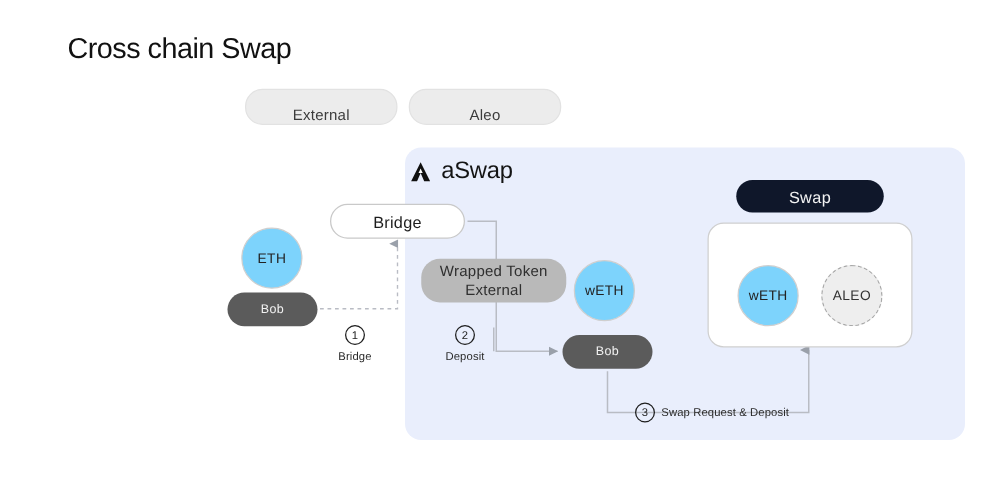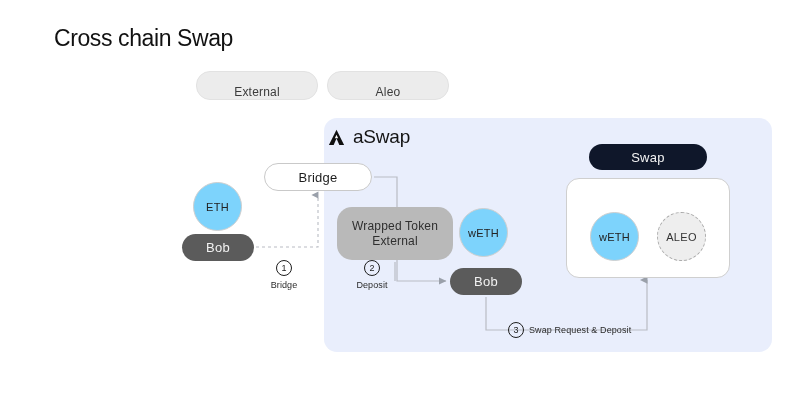--- a/index.html
+++ b/index.html
@@ -88,21 +88,21 @@
     display: flex;
     align-items: center;
     justify-content: center;
     text-align: center;
     box-sizing: border-box;
   }
   .pill-dark {
     background: #5b5b5b;
     color: #f2f2f2;
     border-radius: 14px;
-    font-size: 13px;
+    font-size: 10px;
     letter-spacing: 0.3px;
   }
   .pill-darker {
     background: #0f172a;
     color: #f3f3f3;
     border-radius: 14px;
     font-size: 13px;
     letter-spacing: 0.3px;
   }
   .pill-white {
@@ -134,21 +134,21 @@
     border: 1px dashed #a9a9a9;
     border-radius: 50%;
     color: #333333;
     font-size: 11px;
     letter-spacing: 0.3px;
   }
 
   #node-eth        { left: 174px; top: 182px; width: 49px; height: 49px; }
   #node-bob-left   { left: 163px; top: 234px; width: 72px; height: 27px; }
   #node-bridge     { left: 245px; top: 163px; width: 108px; height: 28px; }
-  #node-wrapped    { left: 318px; top: 207px; width: 116px; height: 53px; flex-direction: column; }
+  #node-wrapped    { left: 318px; top: 207px; width: 116px; height: 35px; flex-direction: column; }
   #node-weth-mid   { left: 440px; top: 208px; width: 49px; height: 49px; }
   #node-bob-mid    { left: 431px; top: 268px; width: 72px; height: 27px; }
   #node-swap       { left: 570px; top: 144px; width: 118px; height: 26px; }
   #node-pool-box   {
     position: absolute;
     left: 547px; top: 178px;
     width: 162px; height: 98px;
     background: #ffffff;
     border: 1px solid #cfcfcf;
     border-radius: 13px;

